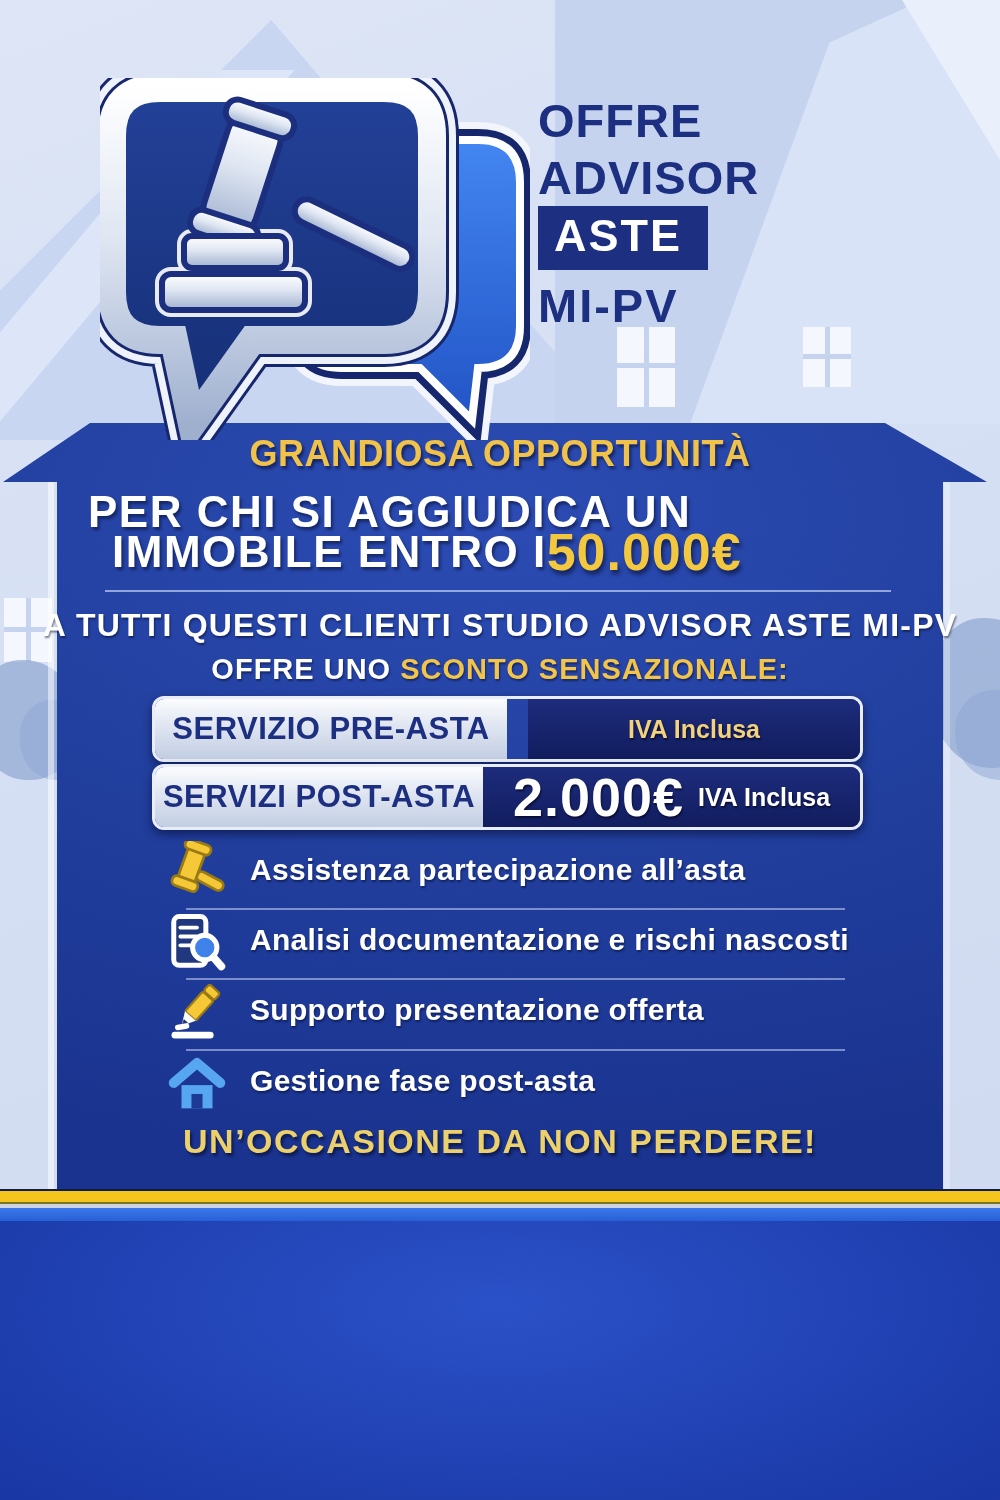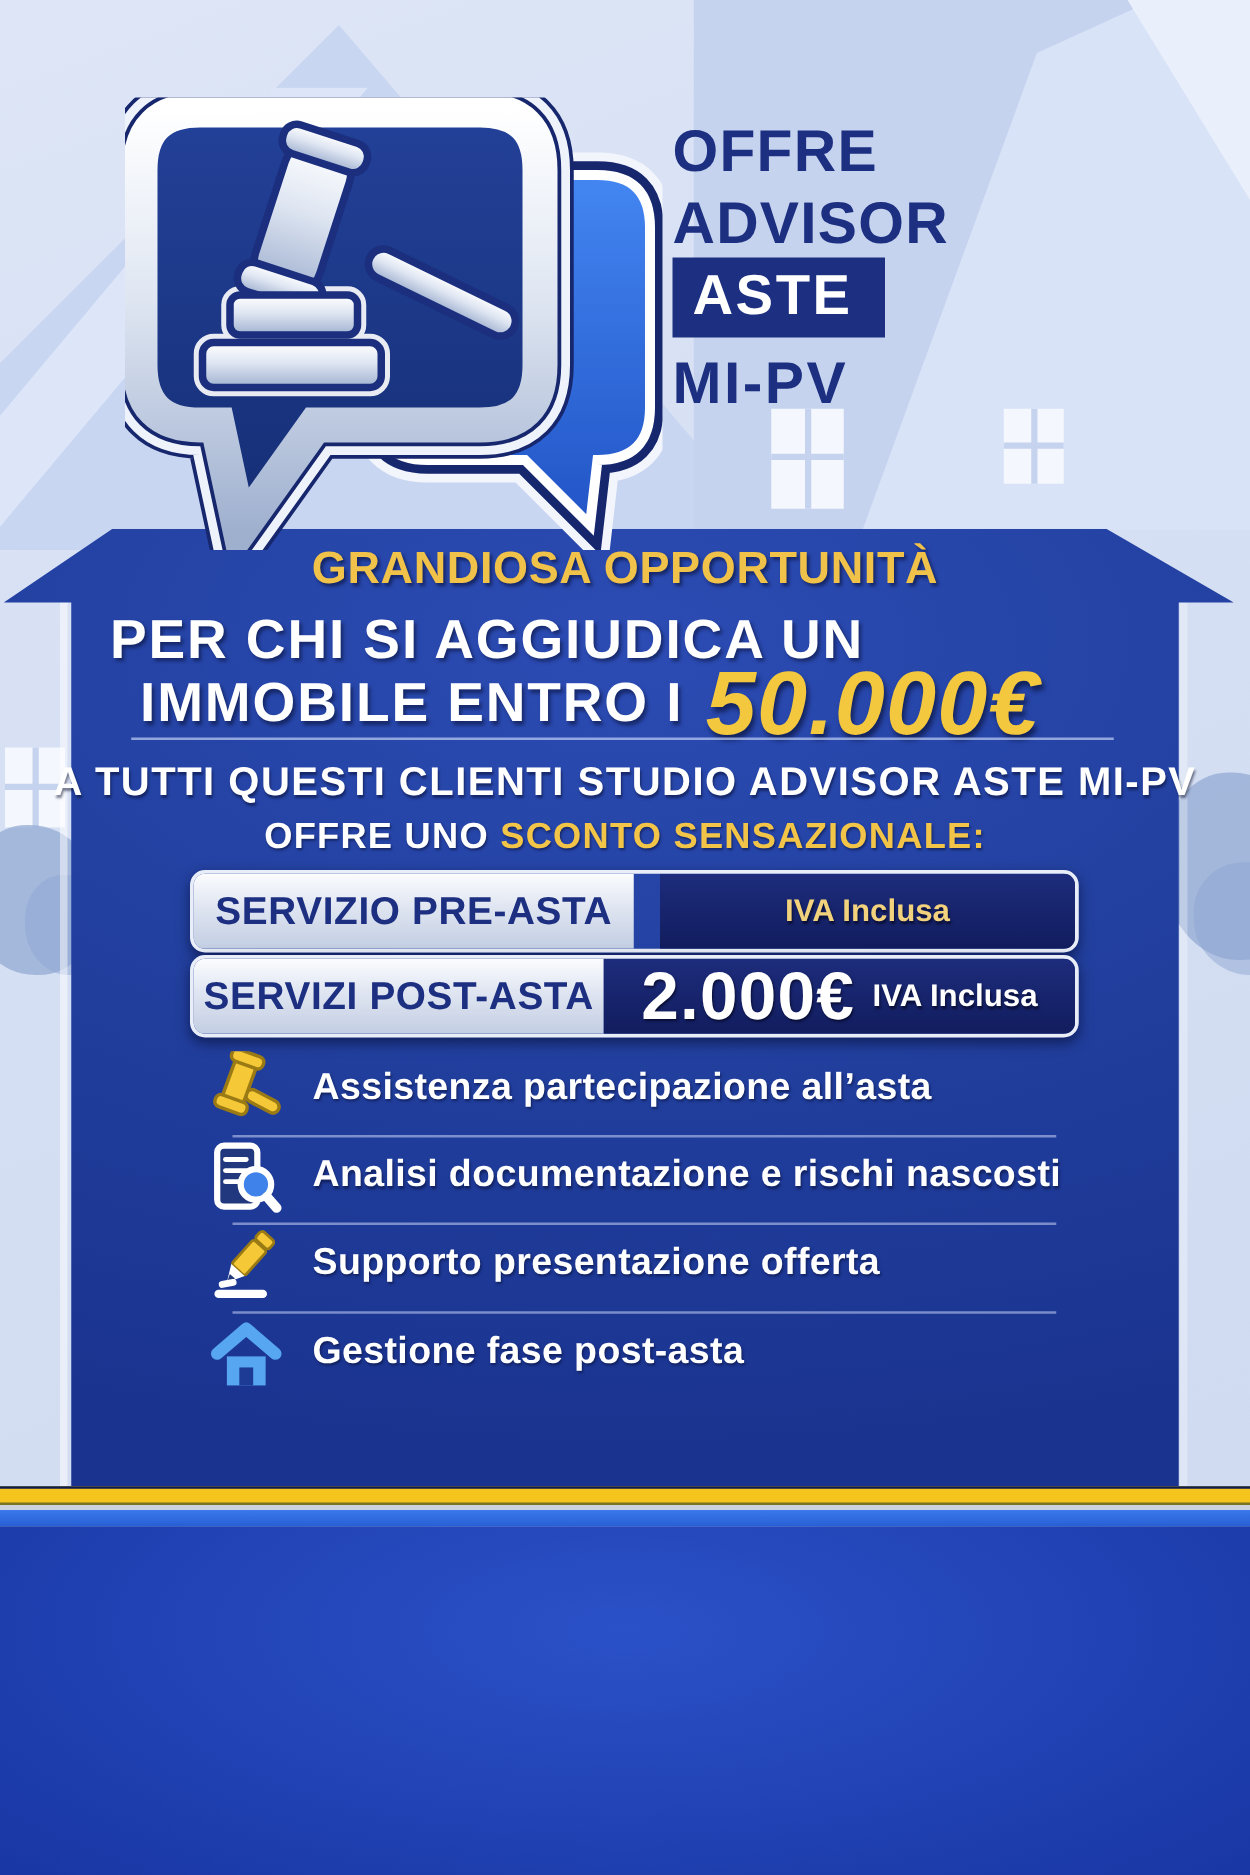--- a/index.html
+++ b/index.html
@@ -45,25 +45,25 @@
   .brand-badge{display:inline-block;background:#1c2f80;color:#fff;
     font-size:45px;font-weight:700;letter-spacing:2px;padding:4px 26px 8px 16px;}
   .brand-region{font-size:47px;font-weight:700;letter-spacing:2px;margin-top:8px;}
 
   
   .headline{left:3px;top:433px;width:994px;text-align:center;z-index:3;
     font-size:36px;font-weight:700;color:#f0c24a;letter-spacing:.5px;
     text-shadow:2px 3px 3px rgba(5,10,40,.55);}
   .sub1{left:88px;top:487px;z-index:3;font-size:44px;font-weight:700;color:#fff;
     letter-spacing:1.5px;text-shadow:2px 3px 3px rgba(5,10,40,.5);}
-  .sub2{left:112px;top:522px;z-index:3;display:flex;align-items:center;gap:18px;}
+  .sub2{left:112px;top:522px;z-index:3;display:flex;align-items:center;}
   .sub2-text{font-size:44px;font-weight:700;color:#fff;letter-spacing:1.5px;
     text-shadow:2px 3px 3px rgba(5,10,40,.5);}
-  .sub2-amount{font-size:72px;font-weight:700;color:#f4c83e;letter-spacing:1px;
-    text-shadow:2px 4px 4px rgba(5,10,40,.6);font-style:italic;}
+  .sub2-amount{font-size:52px;font-weight:700;color:#f4c83e;letter-spacing:1px;
+    text-shadow:2px 4px 4px rgba(5,10,40,.6);}
   .divider1{left:105px;top:590px;width:786px;height:2px;background:rgba(205,220,250,.65);z-index:3;}
 
   .intro{left:3px;top:607px;width:994px;text-align:center;z-index:3;color:#fff;}
   .intro-l1{font-size:32px;font-weight:700;letter-spacing:1.2px;text-shadow:1px 2px 2px rgba(5,10,40,.5);}
   .intro-l2{font-size:29px;font-weight:700;letter-spacing:1px;margin-top:9px;text-shadow:1px 2px 2px rgba(5,10,40,.5);}
   .intro-hl{color:#f2c549;}
 
   
   .price-row{left:152px;width:705px;height:60px;z-index:3;display:flex;
     border:3px solid #e8edf7;border-radius:12px;box-sizing:content-box;
@@ -258,19 +258,20 @@
   <div class="abs svc-text" style="top:993px;">Supporto presentazione offerta</div>
   <div class="abs svc-div" style="top:1049px;"></div>
 
   <svg class="abs svc-icon" style="top:1053px;" viewBox="0 0 56 56">
     <path d="M7 27 L28 9 L49 27" fill="none" stroke="#56a6f1" stroke-width="9" stroke-linecap="round" stroke-linejoin="round"></path>
     <rect x="14" y="29" width="28" height="21" fill="#56a6f1"></rect>
     <rect x="23" y="37" width="10" height="13" fill="#1d3a94"></rect>
   </svg>
   <div class="abs svc-text" style="top:1064px;">Gestione fase post-asta</div>
 
+  <div class="abs cta">UN’OCCASIONE DA NON PERDERE!</div>
 
   <div class="abs stripe-yellow"></div>
   <div class="abs stripe-gray"></div>
   <div class="abs stripe-blue"></div>
   <div class="abs bottom-field"></div>
 
 </div>
 
 </body></html>

